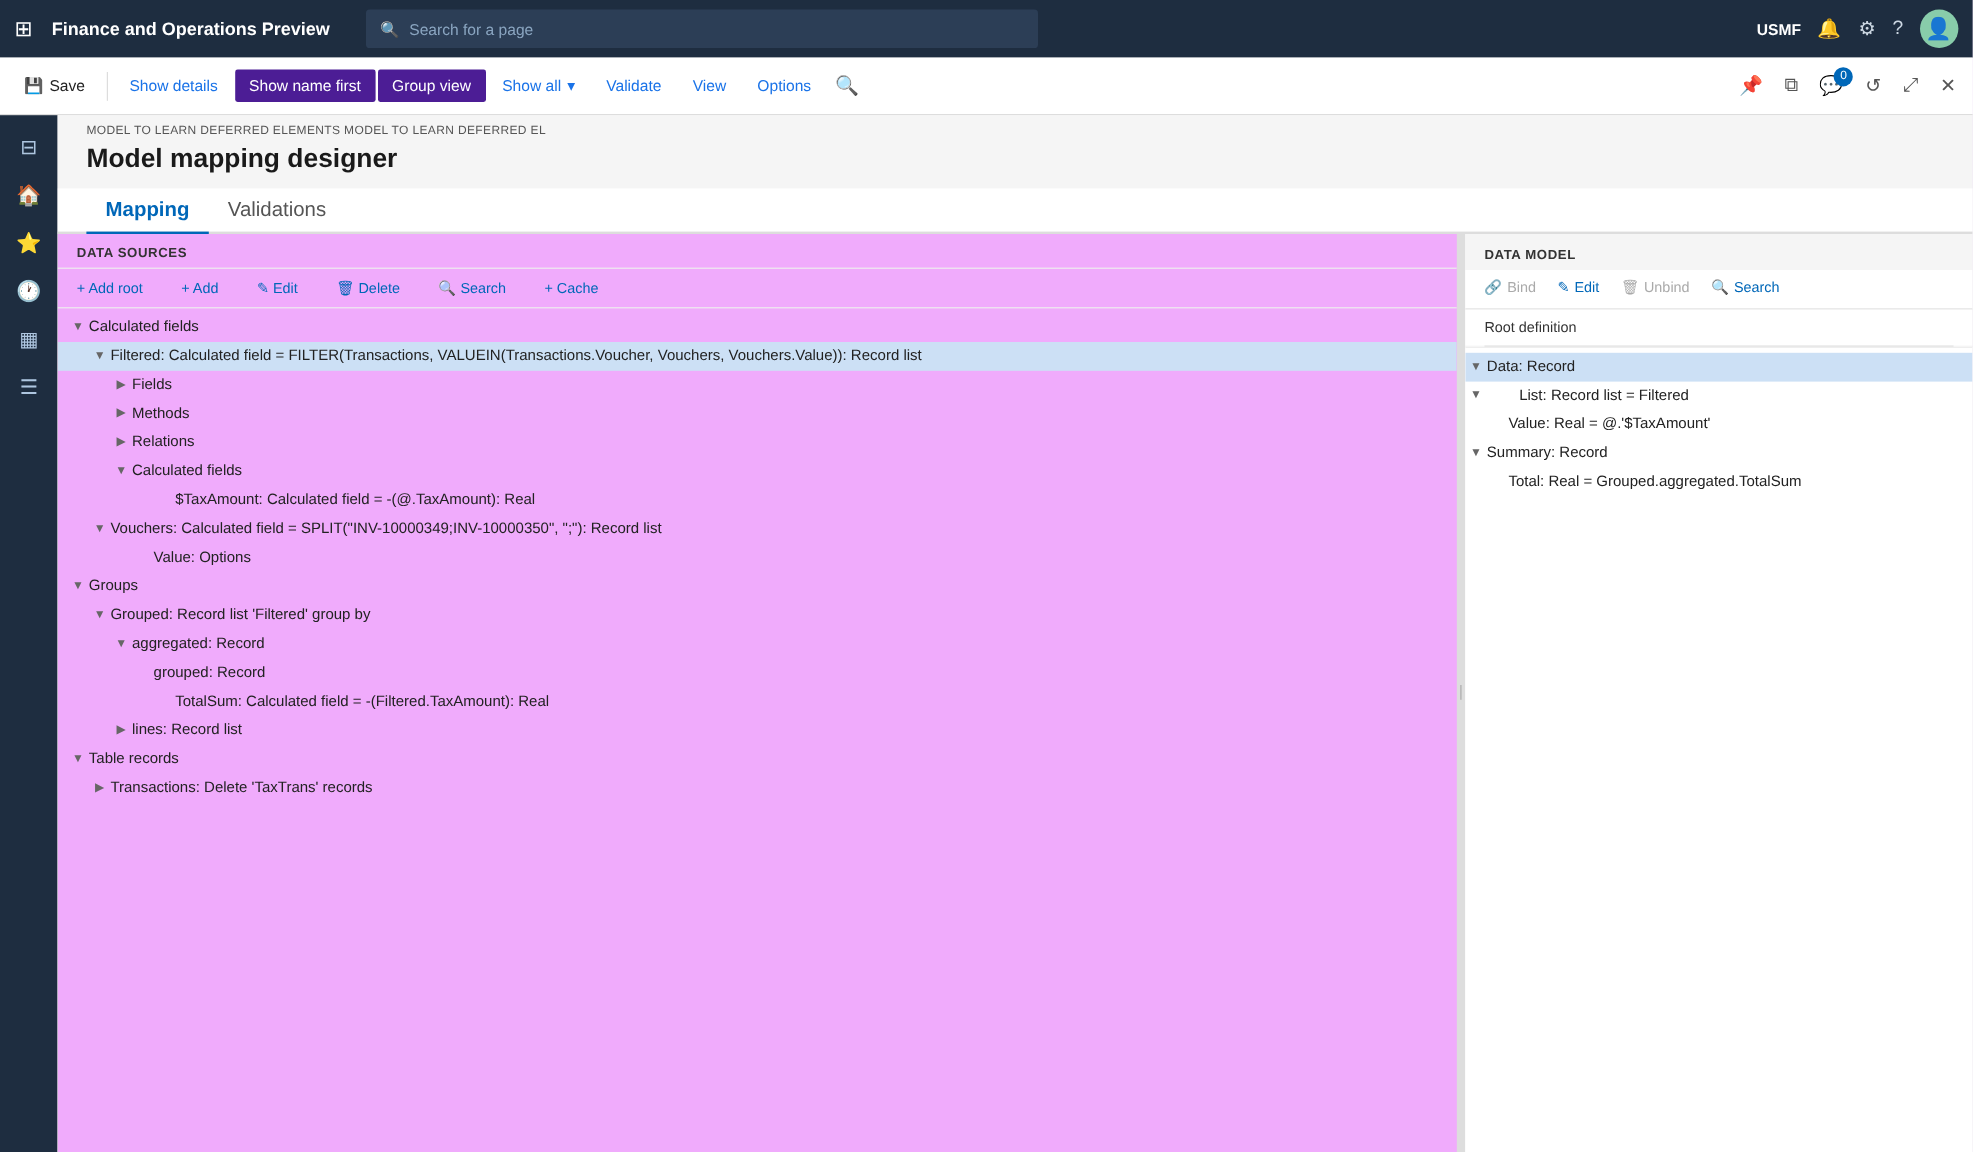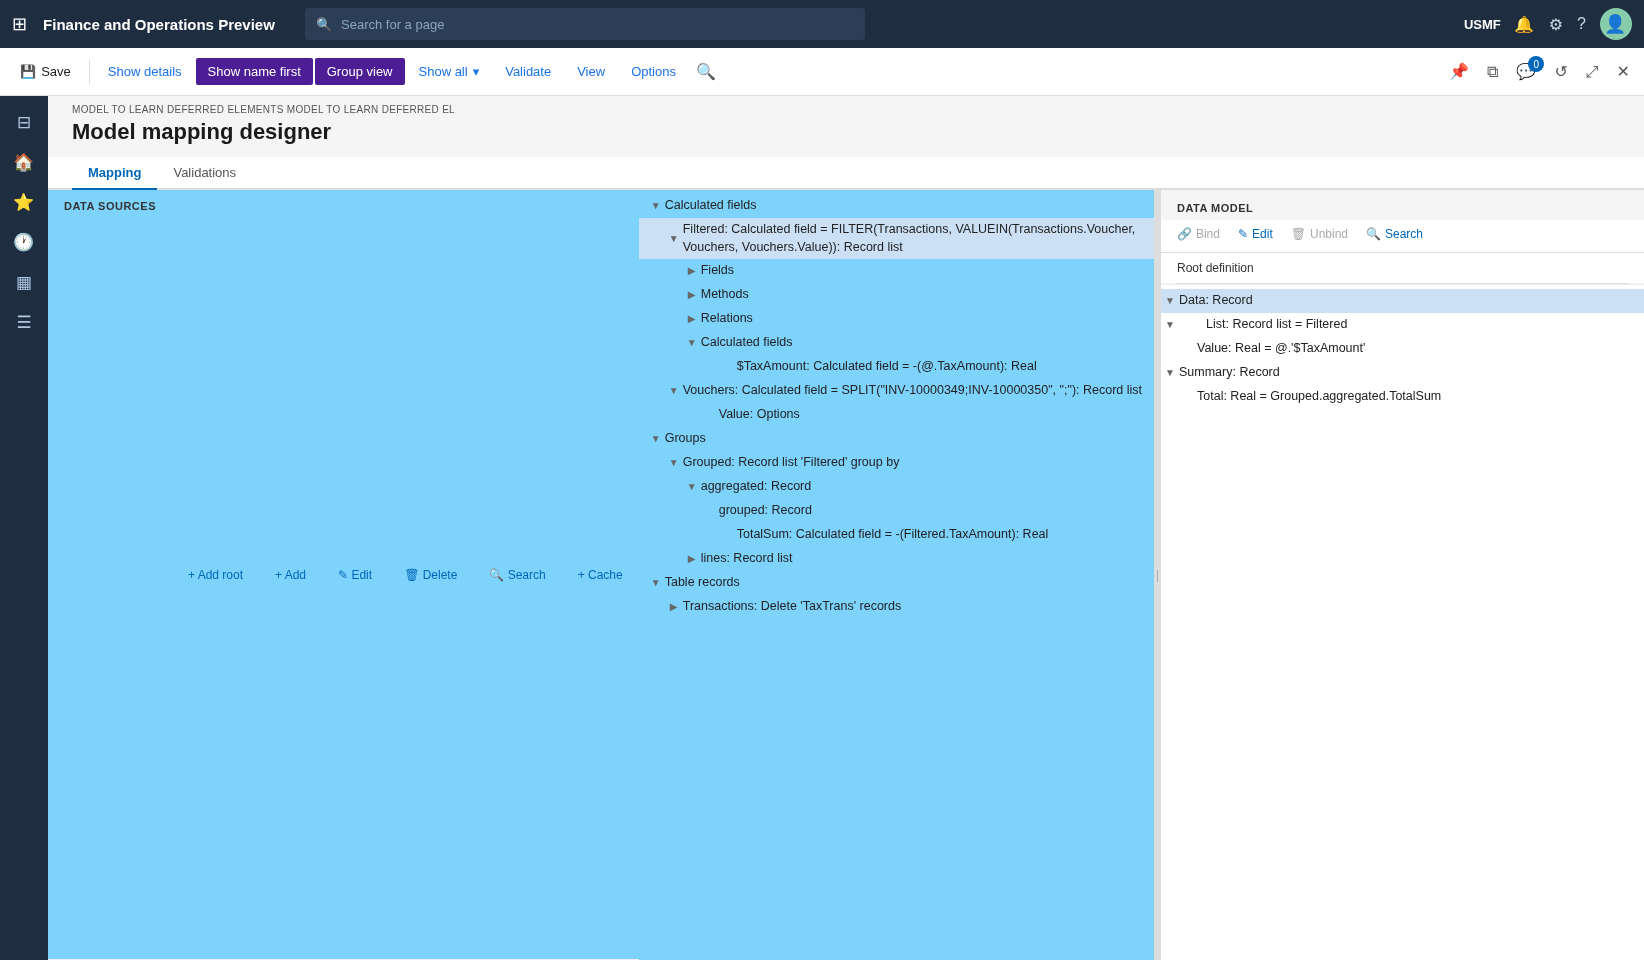--- a/index.html
+++ b/index.html
@@ -144,38 +144,38 @@
     }
 
     .tabs-row {
       display: flex;
       border-bottom: 2px solid #ddd;
       padding: 0 24px;
       background: #fff;
     }
     .tab {
       padding: 8px 16px;
-      font-size: 13px;
+      font-size: 17px;
       cursor: pointer;
       color: #555;
       border-bottom: 2px solid transparent;
       margin-bottom: -2px;
     }
     .tab.active { color: #0067b8; border-bottom-color: #0067b8; font-weight: 600; }
 
     
     .panels { display: flex; flex: 1; overflow: hidden; }
 
     
     .left-panel {
       flex: 1;
-      background: #7dd3fc;
+      background: #f0abfc;
       border-right: 1px solid #ddd;
       display: flex;
-      flex-direction: row;
+      flex-direction: column;
       overflow: hidden;
       position: relative;
     }
 
     .panel-header {
       padding: 10px 16px 6px;
       font-size: 11px;
       font-weight: 700;
       color: #333;
       letter-spacing: 0.5px;
@@ -220,21 +220,21 @@
     .tree-label { flex: 1; }
 
     
     .indent-0 { padding-left: 8px; }
     .indent-1 { padding-left: 26px; }
     .indent-2 { padding-left: 44px; }
     .indent-3 { padding-left: 62px; }
 
     
     .right-panel {
-      width: 483px;
+      width: 423px;
       background: #f5f5f5;
       display: flex;
       flex-direction: column;
       overflow: hidden;
     }
 
     .right-panel-header {
       padding: 12px 16px 6px;
       font-size: 11px;
       font-weight: 700;

